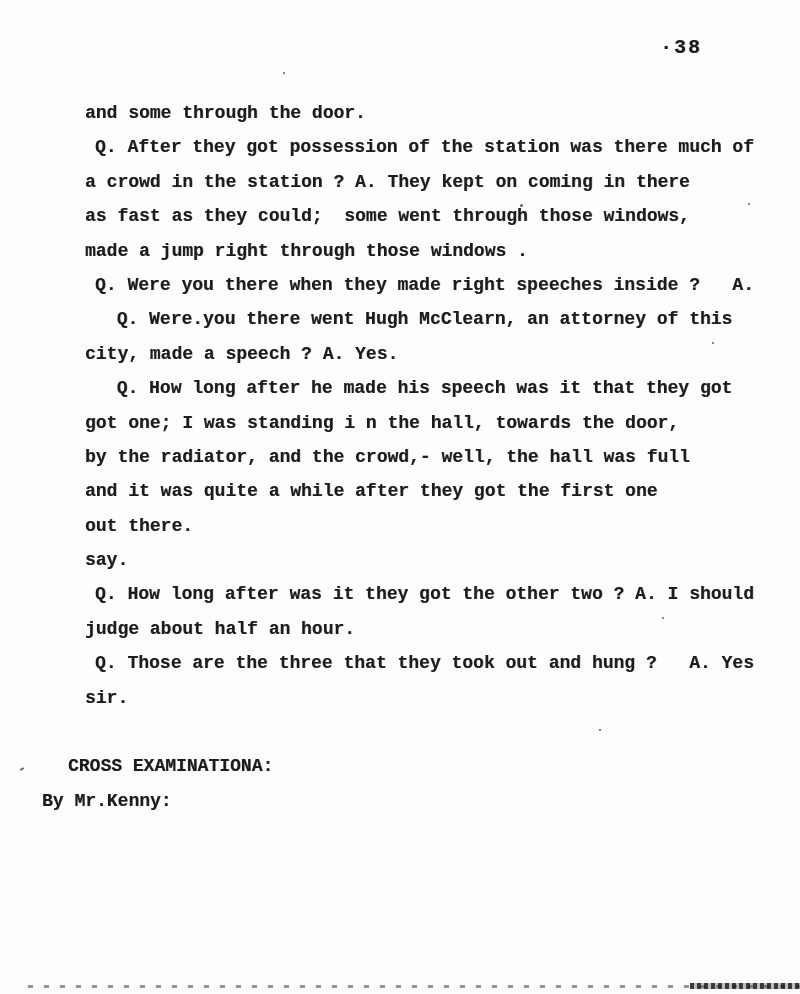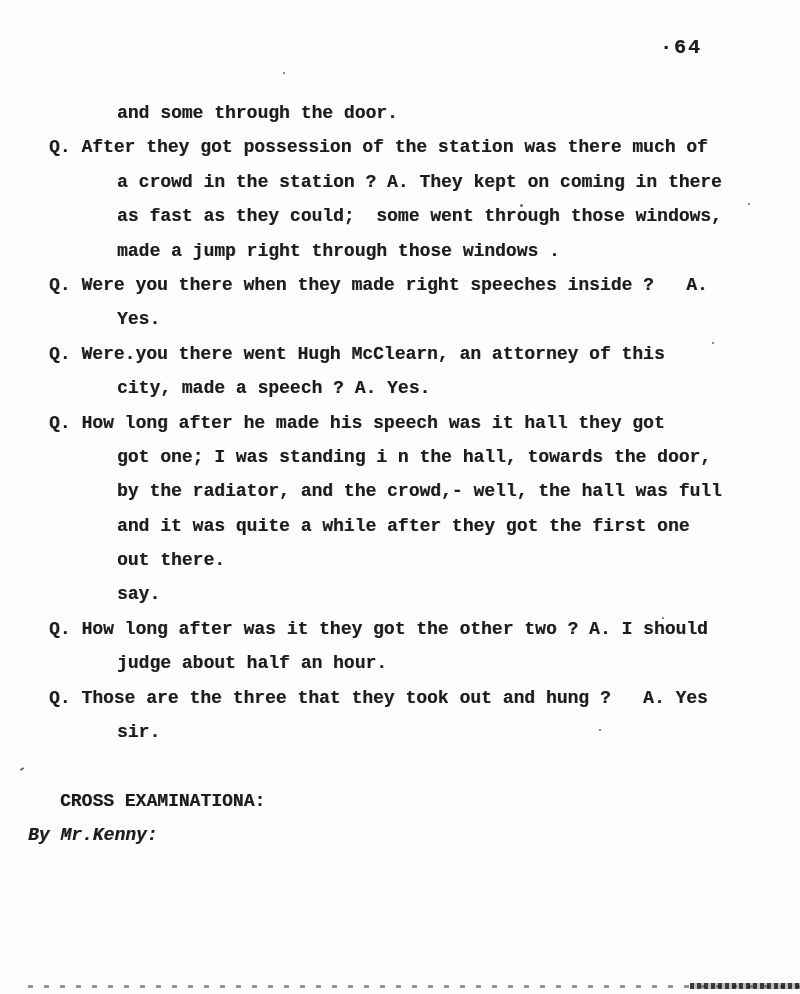--- a/index.html
+++ b/index.html
@@ -16,53 +16,52 @@
     position:absolute;top:36px;left:660px;
     font-size:20px;letter-spacing:2px;
     text-shadow:0.5px 0.4px 0 rgba(25,25,25,0.55);
   }
   .body-text{position:absolute;top:96px;left:0;right:0;}
   .line{
     height:34.4px;line-height:34.4px;
     font-size:18px;white-space:pre;
     text-shadow:0.5px 0.3px 0 rgba(25,25,25,0.5);
   }
-  .line.q{padding-left:49px;}
-  .line.cont{padding-left:117px;}
-  .line.heading{padding-left:60px;}
-  .line.byline{padding-left:28px;font-style:italic;}
+  .line.q{padding-left:49px;text-align:center;}
+  .line.cont{padding-left:85px;}
+  .line.heading{padding-left:44px;margin-left:24px;}
+  .line.byline{padding-left:42px;}
   .line.gap{}
   .speck{position:absolute;background:#3a3a3a;border-radius:50%;opacity:.8;}
   .bottom-smudge{
     position:absolute;left:28px;right:0;top:985px;height:3px;
     background:repeating-linear-gradient(90deg,rgba(45,45,45,.5) 0 5px,transparent 5px 16px);
   }
   .bottom-smudge-dark{
     position:absolute;right:0;width:110px;top:983px;height:6px;
     background:repeating-linear-gradient(90deg,rgba(25,25,25,.85) 0 4px,rgba(90,90,90,.4) 4px 7px);
   }
 </style>
 </head>
 <body>
 
 <div class="page">
 
-  <div class="page-number">·64</div>
+  <div class="page-number">·38</div>
 
   <div class="body-text" id="body-text">
       <div class="line cont">and some through the door.</div>
       <div class="line q">Q. After they got possession of the station was there much of</div>
       <div class="line cont">a crowd in the station ? A. They kept on coming in there</div>
       <div class="line cont">as fast as they could;  some went through those windows,</div>
       <div class="line cont">made a jump right through those windows .</div>
       <div class="line q">Q. Were you there when they made right speeches inside ?   A.</div>
-      <div class="line cont">Yes.</div>
       <div class="line q">Q. Were.you there went Hugh McClearn, an attorney of this</div>
       <div class="line cont">city, made a speech ? A. Yes.</div>
-      <div class="line q">Q. How long after he made his speech was it hall they got</div>
+      <div class="line q">Q. How long after he made his speech was it that they got</div>
       <div class="line cont">got one; I was standing i n the hall, towards the door,</div>
       <div class="line cont">by the radiator, and the crowd,- well, the hall was full</div>
       <div class="line cont">and it was quite a while after they got the first one</div>
       <div class="line cont">out there.</div>
       <div class="line cont">say.</div>
       <div class="line q">Q. How long after was it they got the other two ? A. I should</div>
       <div class="line cont">judge about half an hour.</div>
       <div class="line q">Q. Those are the three that they took out and hung ?   A. Yes</div>
       <div class="line cont">sir.</div>
       <div class="line gap"></div>

